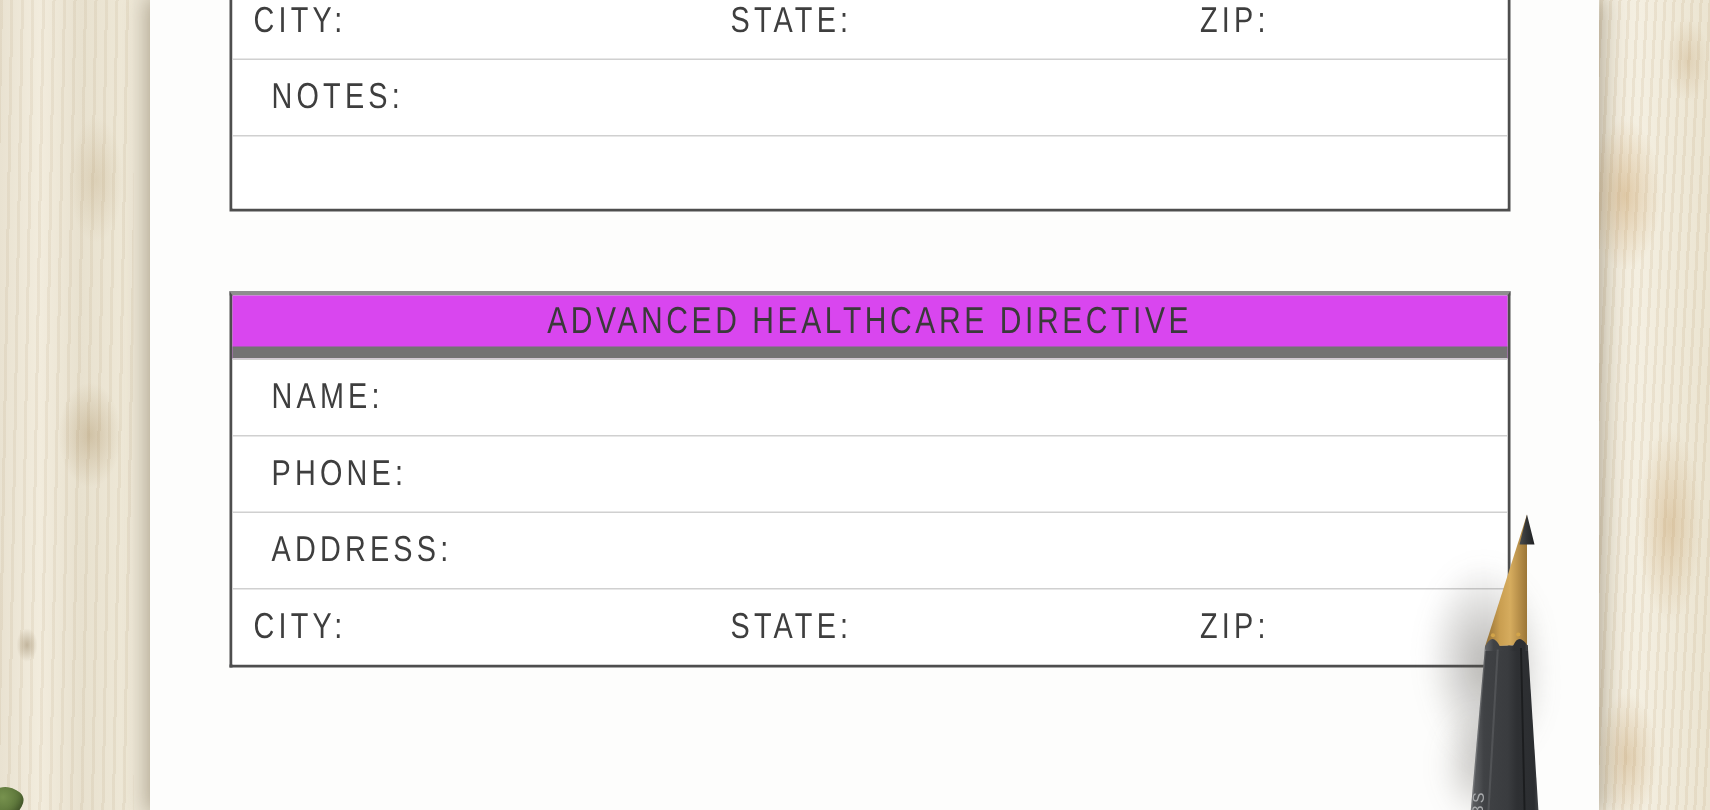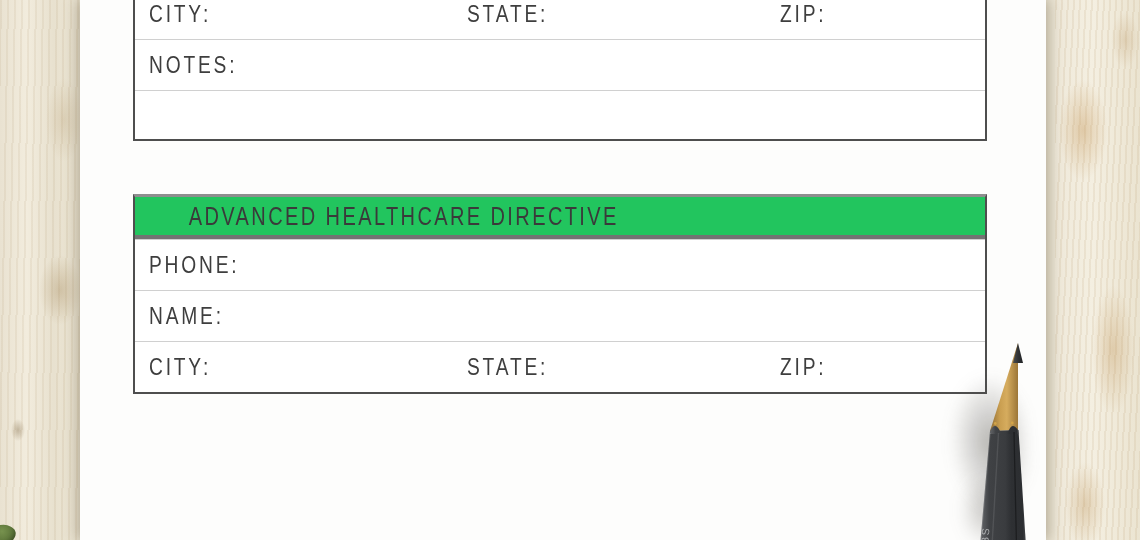--- a/index.html
+++ b/index.html
@@ -23,50 +23,50 @@
       radial-gradient(34px 70px at 28px 130px, rgba(193,144,78,0.38), rgba(193,144,78,0) 72%),
       radial-gradient(30px 90px at 58px 350px, rgba(186,138,72,0.32), rgba(186,138,72,0) 72%),
       radial-gradient(28px 60px at 30px 505px, rgba(180,133,68,0.30), rgba(180,133,68,0) 72%),
       radial-gradient(20px 40px at 70px 40px, rgba(180,140,85,0.25), rgba(180,140,85,0) 70%),
       repeating-linear-gradient(93deg, rgba(172,136,86,0.12) 0 2px, rgba(0,0,0,0) 2px 6px),
       linear-gradient(90deg, #efe9da 0%, #f4efe1 45%, #ebe4d1 100%);
   }
 
   
   .paper {
-    position: absolute; left: 80px; top: 0; width: 966px; height: 540px;
+    position: absolute; left: 100px; top: 0; width: 966px; height: 540px;
     background: #fdfdfc;
     box-shadow: 0 0 14px 2px rgba(95, 80, 50, 0.45);
     overflow: hidden;
     z-index: 1;
   }
 
   
   .table { position: absolute; left: 53px; width: 854px; background: #ffffff; border: 2px solid #4e4e4e; }
   .table-top  { top: -14px; }
   .table-main { top: 194px; border-top: 3px solid #8e8e8e; }
 
-  .row { position: relative; height: 51px; display: flex; align-items: center; padding-left: 14px; background: #fff; border-top: 1px solid #d0d0d0; }
+  .row { position: relative; height: 51px; display: flex; align-items: center; padding-left: 26px; background: #fff; border-top: 1px solid #d0d0d0; }
   .row.first { border-top: none; }
   .row.short { height: 49px; }
 
   .lbl {
     display: inline-block; white-space: nowrap;
     font-size: 24px; letter-spacing: 3.5px; color: #3e3e3e;
     transform: scaleX(0.8); transform-origin: left center;
   }
   .csz { padding-left: 0; }
   .csz .lbl { position: absolute; top: 50%; transform: translateY(-50%) scaleX(0.8); }
   .csz .pos-city  { left: 14px; }
   .csz .pos-state { left: 332px; }
   .csz .pos-zip   { left: 645px; }
 
   .thead {
-    height: 42px; background: #22c55e; border-bottom: 4px solid #737373;
-    display: flex; align-items: center; justify-content: flex-start;
+    height: 42px; background: #d946ef; border-bottom: 8px solid #737373;
+    display: flex; align-items: center; justify-content: center;
   }
   .header-lbl {
     display: inline-block; white-space: nowrap;
     font-size: 25px; letter-spacing: 3px; color: #3a3a3a;
     transform: scaleX(0.8); transform-origin: center center;
   }
 
   
   .pencil-shadow {
     position: absolute; left: 924px; top: 360px; width: 104px; height: 200px;
@@ -111,24 +111,27 @@
       <span class="lbl">NOTES:</span>
     </div>
     <div class="row short"></div>
   </div>
 
   <div class="table table-main">
     <div class="thead">
       <span class="header-lbl">ADVANCED HEALTHCARE DIRECTIVE</span>
     </div>
     <div class="row">
+      <span class="lbl">NAME:</span>
+    </div>
+    <div class="row">
       <span class="lbl">PHONE:</span>
     </div>
     <div class="row">
-      <span class="lbl">NAME:</span>
+      <span class="lbl">ADDRESS:</span>
     </div>
     <div class="row csz">
       <span class="lbl pos-city">CITY:</span>
       <span class="lbl pos-state">STATE:</span>
       <span class="lbl pos-zip">ZIP:</span>
     </div>
   </div>
 </div>
 
 <div class="pencil-shadow"></div>

